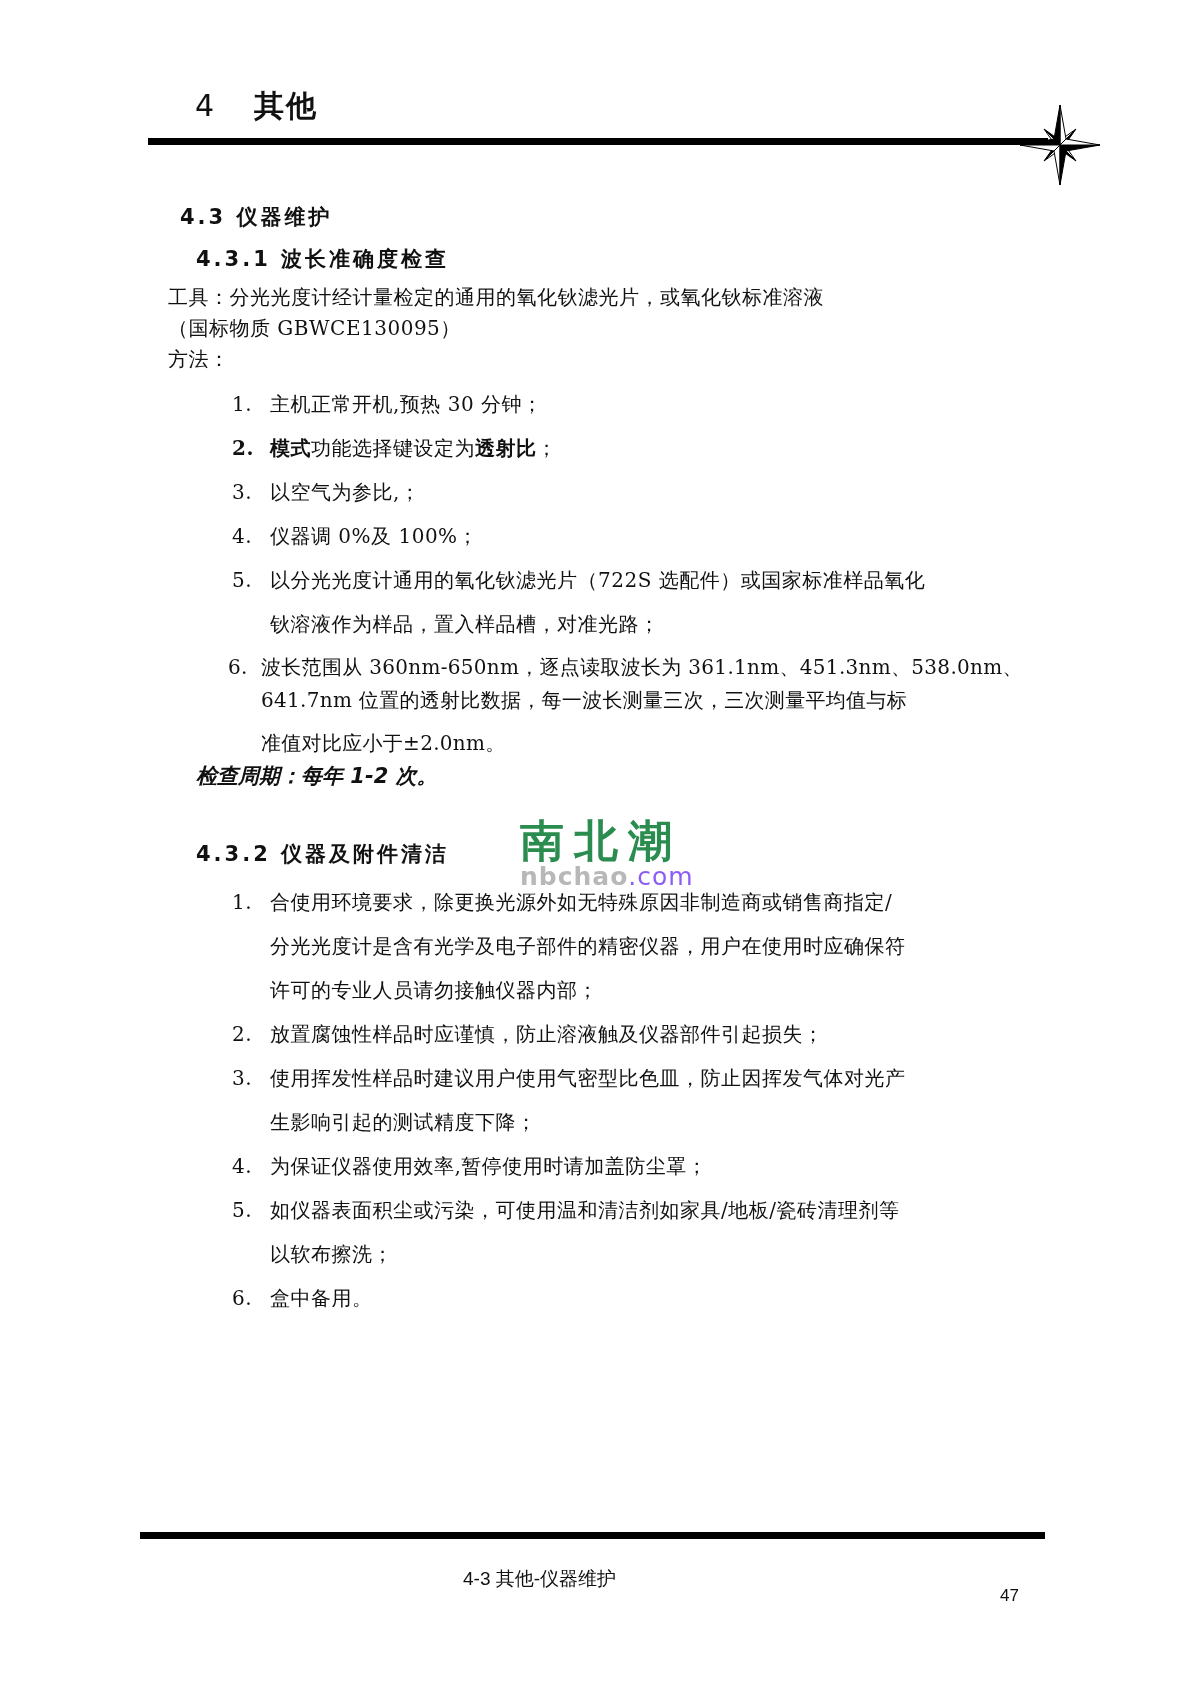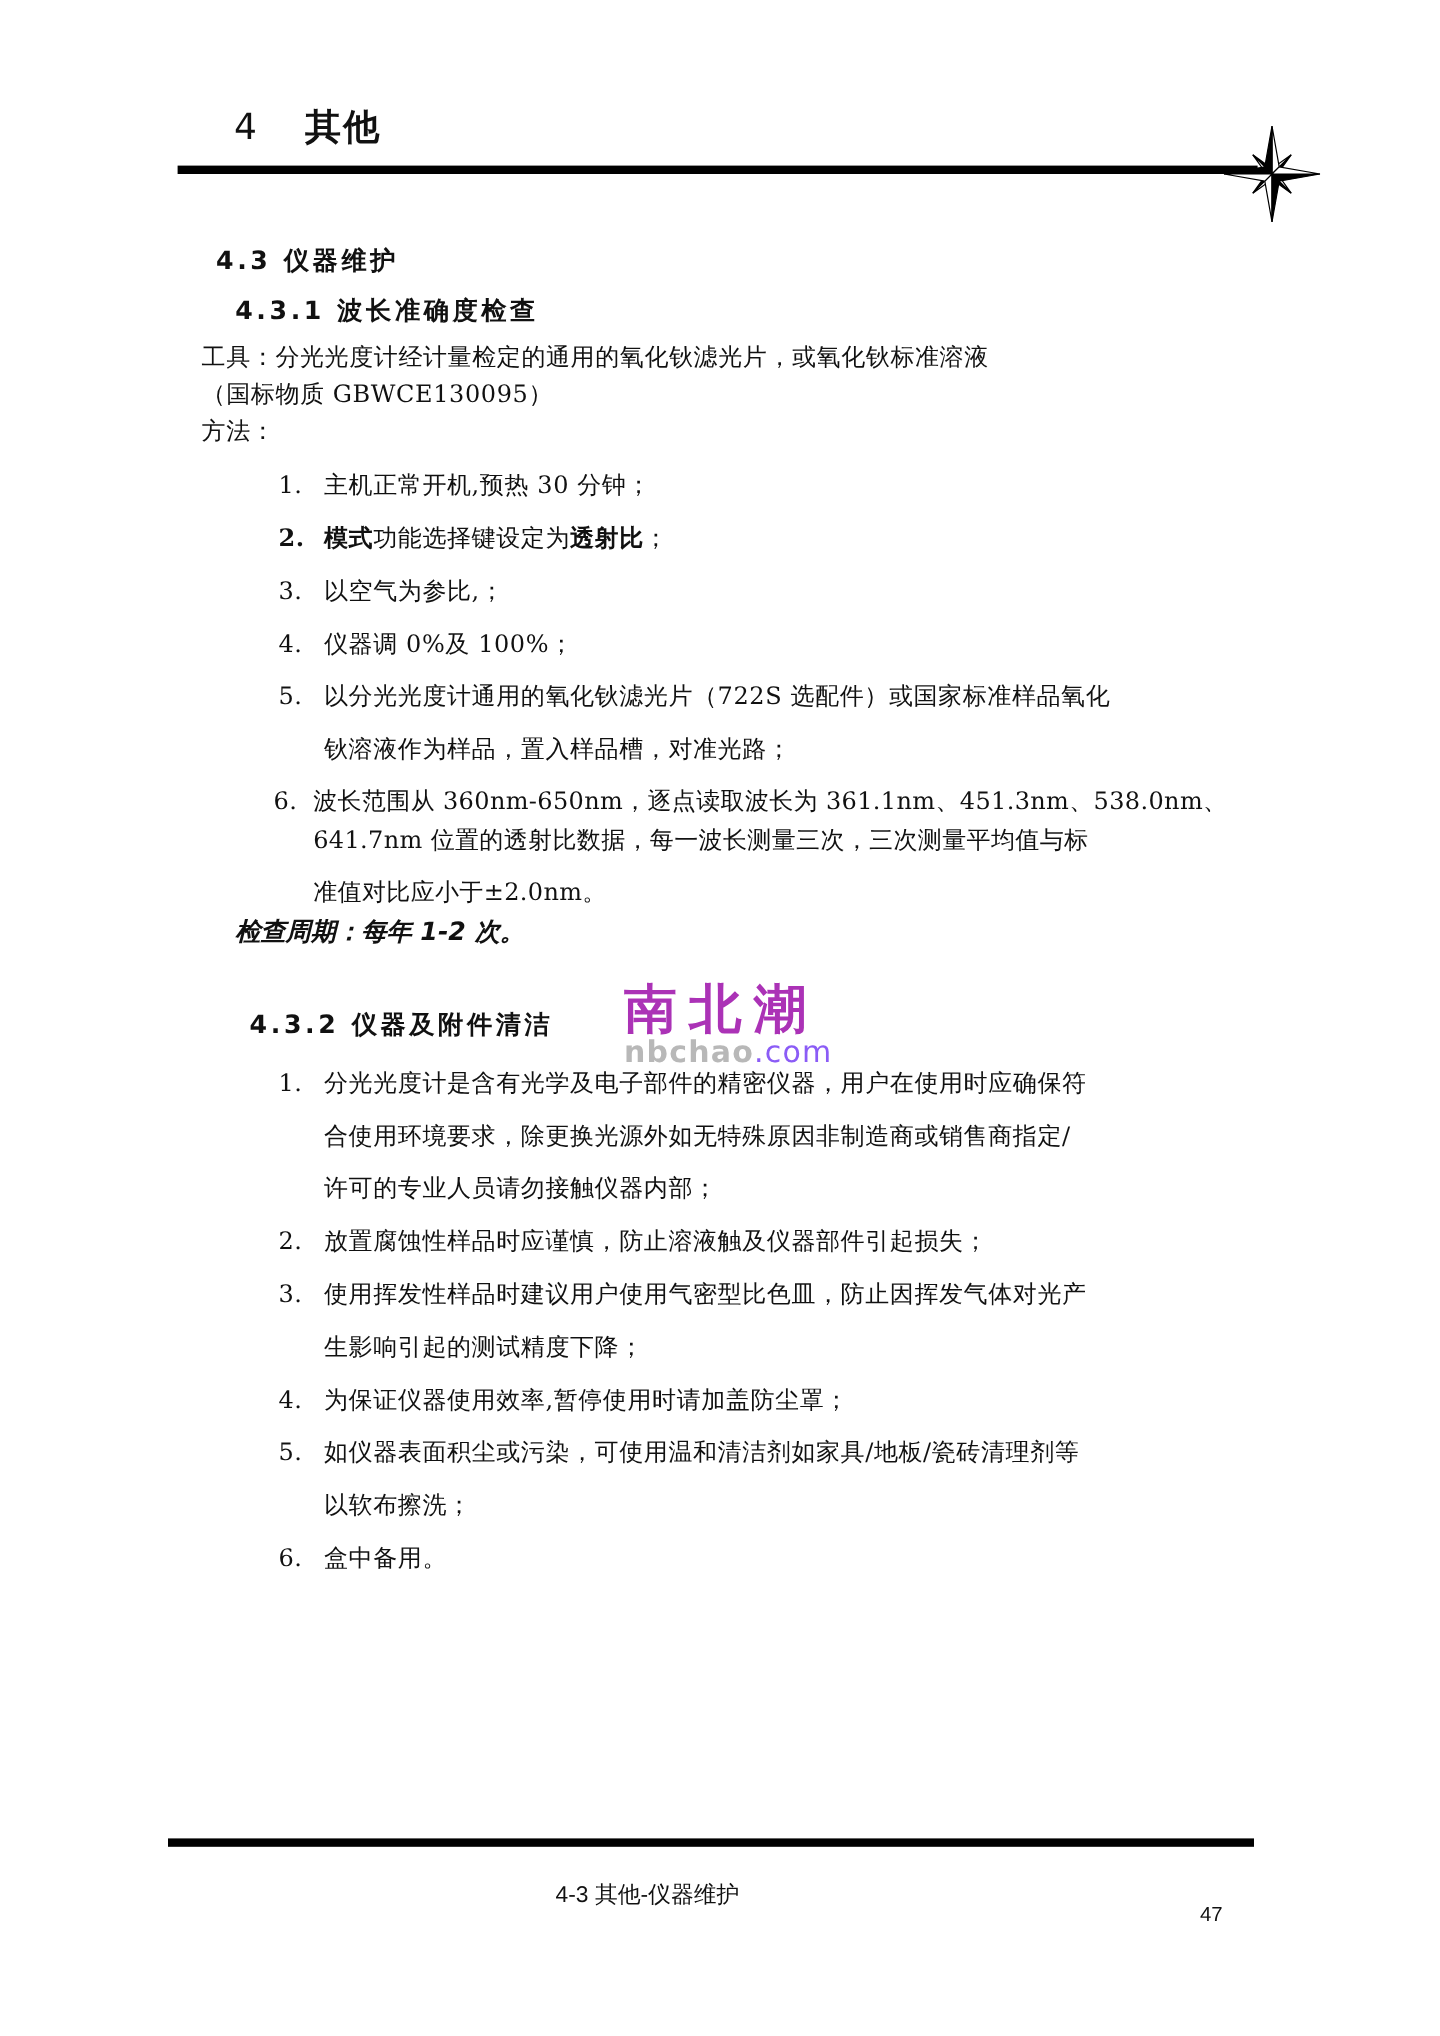--- a/index.html
+++ b/index.html
@@ -41,21 +41,21 @@
   b.em { font-weight: bold; text-align: center; }
 
   .cycle {
     left: 196px; top: 762px; font-size: 21px; font-weight: bold; white-space: nowrap;
     font-family: "DejaVu Sans", "Liberation Sans", sans-serif;
     font-style: italic;
   }
 
   
   .wm-cn {
-    left: 520px; top: 812px; font-size: 44px; font-weight: bold; color: #a21caf;
+    left: 520px; top: 812px; font-size: 44px; font-weight: bold; color: #15803d;
     font-family: "DejaVu Serif", serif; letter-spacing: 10px; white-space: nowrap; opacity: 0.9;
   }
   .wm-en {
     left: 520px; top: 862px; font-size: 25px; font-weight: bold; color: #b8b8b8;
     font-family: "DejaVu Sans", sans-serif; white-space: nowrap; letter-spacing: 1px;
   }
   .wm-en .dom { font-weight: normal; color: #8b5cf6; }
 
   
   .bot-rule { left: 140px; top: 1532px; width: 905px; height: 7px; background: #000; }
@@ -141,27 +141,27 @@
     <span class="txt" style="display:block;">641.7nm 位置的透射比数据，每一波长测量三次，三次测量平均值与标</span>
     <span class="txt" style="display:block;margin-top:10px;">准值对比应小于±2.0nm。</span>
   </div>
 </div>
 
 <div class="abs cycle">检查周期：每年 1-2 次。</div>
 
 <div class="abs wm-cn">南北潮</div>
 <div class="abs wm-en"><span>nbchao</span><span class="dom">.com</span></div>
 
-<div class="abs h3" style="left:196px; top:840px;margin-left:12px;">4.3.2 仪器及附件清洁</div>
+<div class="abs h3" style="left:196px; top:840px;">4.3.2 仪器及附件清洁</div>
 
 <div class="abs ol" style="top:880px; width:820px;">
   <div class="li">
     <span class="num">1.</span>
+    <span class="txt">合使用环境要求，除更换光源外如无特殊原因非制造商或销售商指定/</span>
     <span class="txt">分光光度计是含有光学及电子部件的精密仪器，用户在使用时应确保符</span>
-    <span class="txt">合使用环境要求，除更换光源外如无特殊原因非制造商或销售商指定/</span>
     <span class="txt">许可的专业人员请勿接触仪器内部；</span>
   </div>
   <div class="li">
     <span class="num">2.</span>
     <span class="txt">放置腐蚀性样品时应谨慎，防止溶液触及仪器部件引起损失；</span>
   </div>
   <div class="li">
     <span class="num">3.</span>
     <span class="txt">使用挥发性样品时建议用户使用气密型比色皿，防止因挥发气体对光产</span>
     <span class="txt">生影响引起的测试精度下降；</span>

